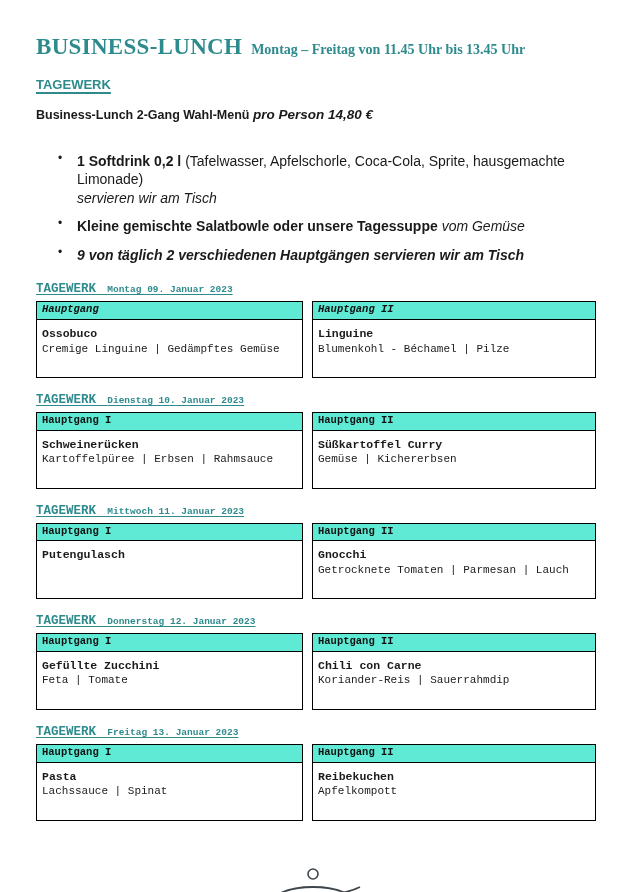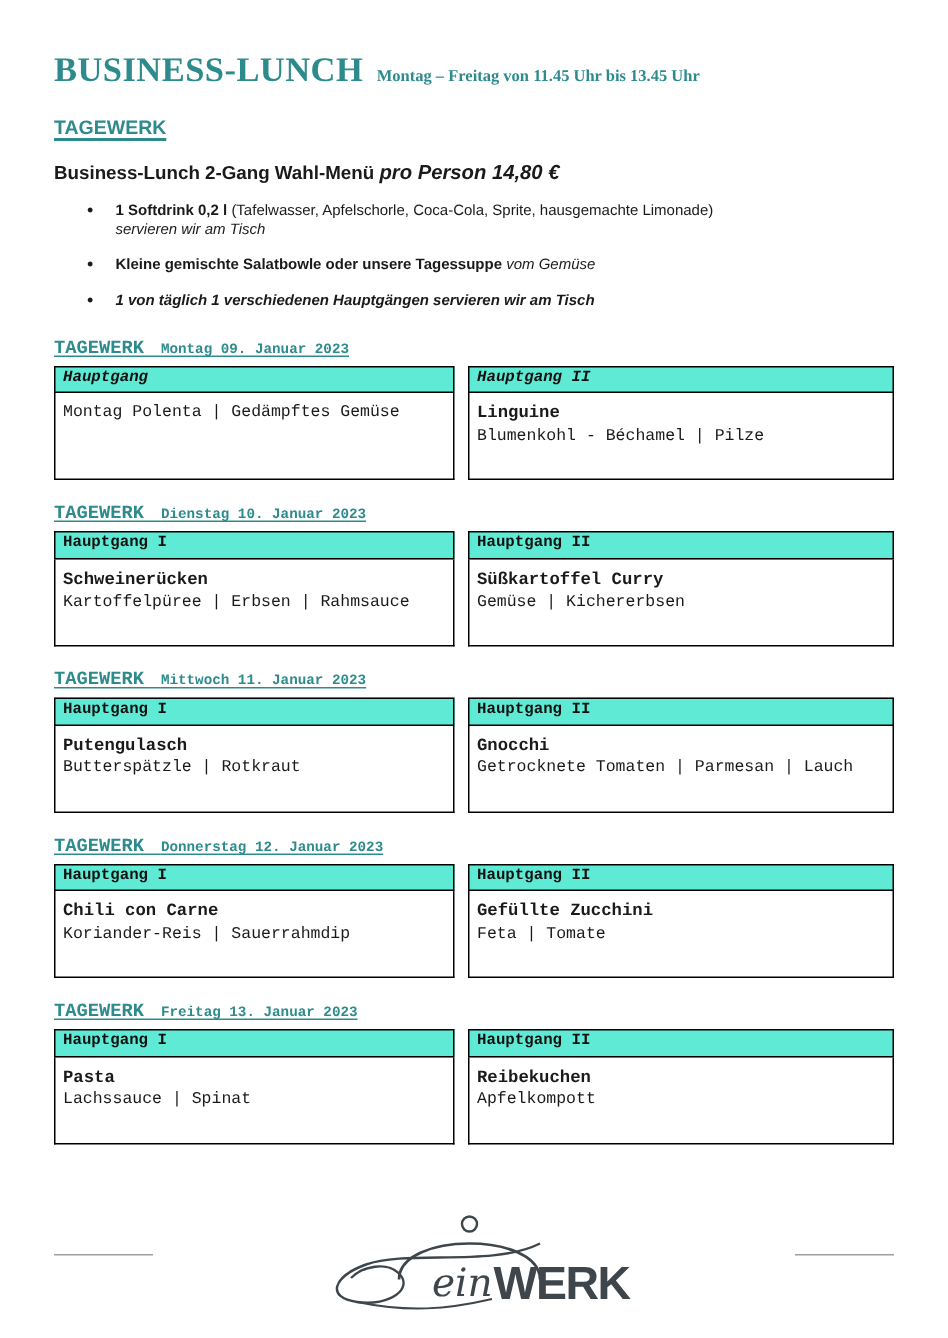--- a/index.html
+++ b/index.html
@@ -12,34 +12,34 @@
   .page { width:632px; height:892px; padding:34px 36px 0 36px; }
 
   
   .title-row { display:flex; align-items:baseline; gap:9px; }
   .page-title {
     font-family:"Liberation Serif", serif;
     font-size:23px; font-weight:bold; color:#2E8B8D; letter-spacing:.3px;
   }
   .subtitle {
     font-family:"Liberation Serif", serif;
-    font-size:11px; font-weight:bold; color:#2E8B8D;
+    font-size:14px; font-weight:bold; color:#2E8B8D;
   }
   .tagewerk-main {
     margin-top:17px;
     font-size:13px; font-weight:bold; color:#2E8B8D;
     text-decoration:underline; text-underline-offset:3px; text-decoration-thickness:1.5px;
   }
   .menu-line { margin-top:15px; font-size:12.5px; }
   .b  { font-weight:bold; }
   .i  { font-style:italic; }
   .bi { font-weight:bold; font-style:italic; }
   .price { font-size:13.5px; }
 
-  .bullets { margin-top:12px; list-style:none; padding-left:22px; font-size:10px; line-height:1.32; }
+  .bullets { margin-top:30px; list-style:none; padding-left:22px; font-size:14px; line-height:1.32; }
   .bullets li { position:relative; padding-left:19px; margin-bottom:10px; }
   .bullets li::before { content:"•"; position:absolute; left:0; top:-1px; font-size:12px; }
   .bullets { margin-bottom:16px; }
 
   
   .day { margin-bottom:13px;font-family:Liberation Mono, monospace; }
   .day-heading {
     color:#2E8B8D; text-decoration:underline; text-underline-offset:2px;
     text-decoration-thickness:1.2px; line-height:15px; font-weight:bold;
   }
@@ -96,35 +96,36 @@
       <li>
         <span class="b">1 Softdrink 0,2 l</span>
         <span>(Tafelwasser, Apfelschorle, Coca-Cola, Sprite, hausgemachte Limonade)</span><br>
         <span class="i">servieren wir am Tisch</span>
       </li>
       <li>
         <span class="b">Kleine gemischte Salatbowle oder unsere Tagessuppe</span>
         <span class="i">vom Gemüse</span>
       </li>
       <li>
-        <span class="bi">1 von täglich 1 verschiedenen Hauptgängen servieren wir am Tisch</span>
+        <span class="bi">9 von täglich 2 verschiedenen Hauptgängen servieren wir am Tisch</span>
       </li>
     </ul>
   </header>
 
   <section class="day first">
     <h3 class="day-heading">
       <span class="dh-label">TAGEWERK</span>
       <span class="dh-date">Montag 09. Januar 2023</span>
     </h3>
     <div class="menu-table">
       <div class="cell th">Hauptgang</div>
       <div class="cell th">Hauptgang II</div>
       <div class="cell td">
-        <div class="sides">Montag Polenta | Gedämpftes Gemüse</div>
+        <div class="dish">Ossobuco</div>
+        <div class="sides">Cremige Linguine | Gedämpftes Gemüse</div>
       </div>
       <div class="cell td">
         <div class="dish">Linguine</div>
         <div class="sides">Blumenkohl - Béchamel | Pilze</div>
       </div>
     </div>
   </section>
 
   <section class="day">
     <h3 class="day-heading">
@@ -148,44 +149,43 @@
   <section class="day">
     <h3 class="day-heading">
       <span class="dh-label">TAGEWERK</span>
       <span class="dh-date">Mittwoch 11. Januar 2023</span>
     </h3>
     <div class="menu-table">
       <div class="cell th">Hauptgang I</div>
       <div class="cell th">Hauptgang II</div>
       <div class="cell td">
         <div class="dish">Putengulasch</div>
-        <div class="sides">Butterspätzle | Rotkraut</div>
       </div>
       <div class="cell td">
         <div class="dish">Gnocchi</div>
         <div class="sides">Getrocknete Tomaten | Parmesan | Lauch</div>
       </div>
     </div>
   </section>
 
   <section class="day">
     <h3 class="day-heading">
       <span class="dh-label">TAGEWERK</span>
       <span class="dh-date">Donnerstag 12. Januar 2023</span>
     </h3>
     <div class="menu-table">
       <div class="cell th">Hauptgang I</div>
       <div class="cell th">Hauptgang II</div>
       <div class="cell td">
+        <div class="dish">Gefüllte Zucchini</div>
+        <div class="sides">Feta | Tomate</div>
+      </div>
+      <div class="cell td">
         <div class="dish">Chili con Carne</div>
         <div class="sides">Koriander-Reis | Sauerrahmdip</div>
-      </div>
-      <div class="cell td">
-        <div class="dish">Gefüllte Zucchini</div>
-        <div class="sides">Feta | Tomate</div>
       </div>
     </div>
   </section>
 
   <section class="day">
     <h3 class="day-heading">
       <span class="dh-label">TAGEWERK</span>
       <span class="dh-date">Freitag 13. Januar 2023</span>
     </h3>
     <div class="menu-table">

